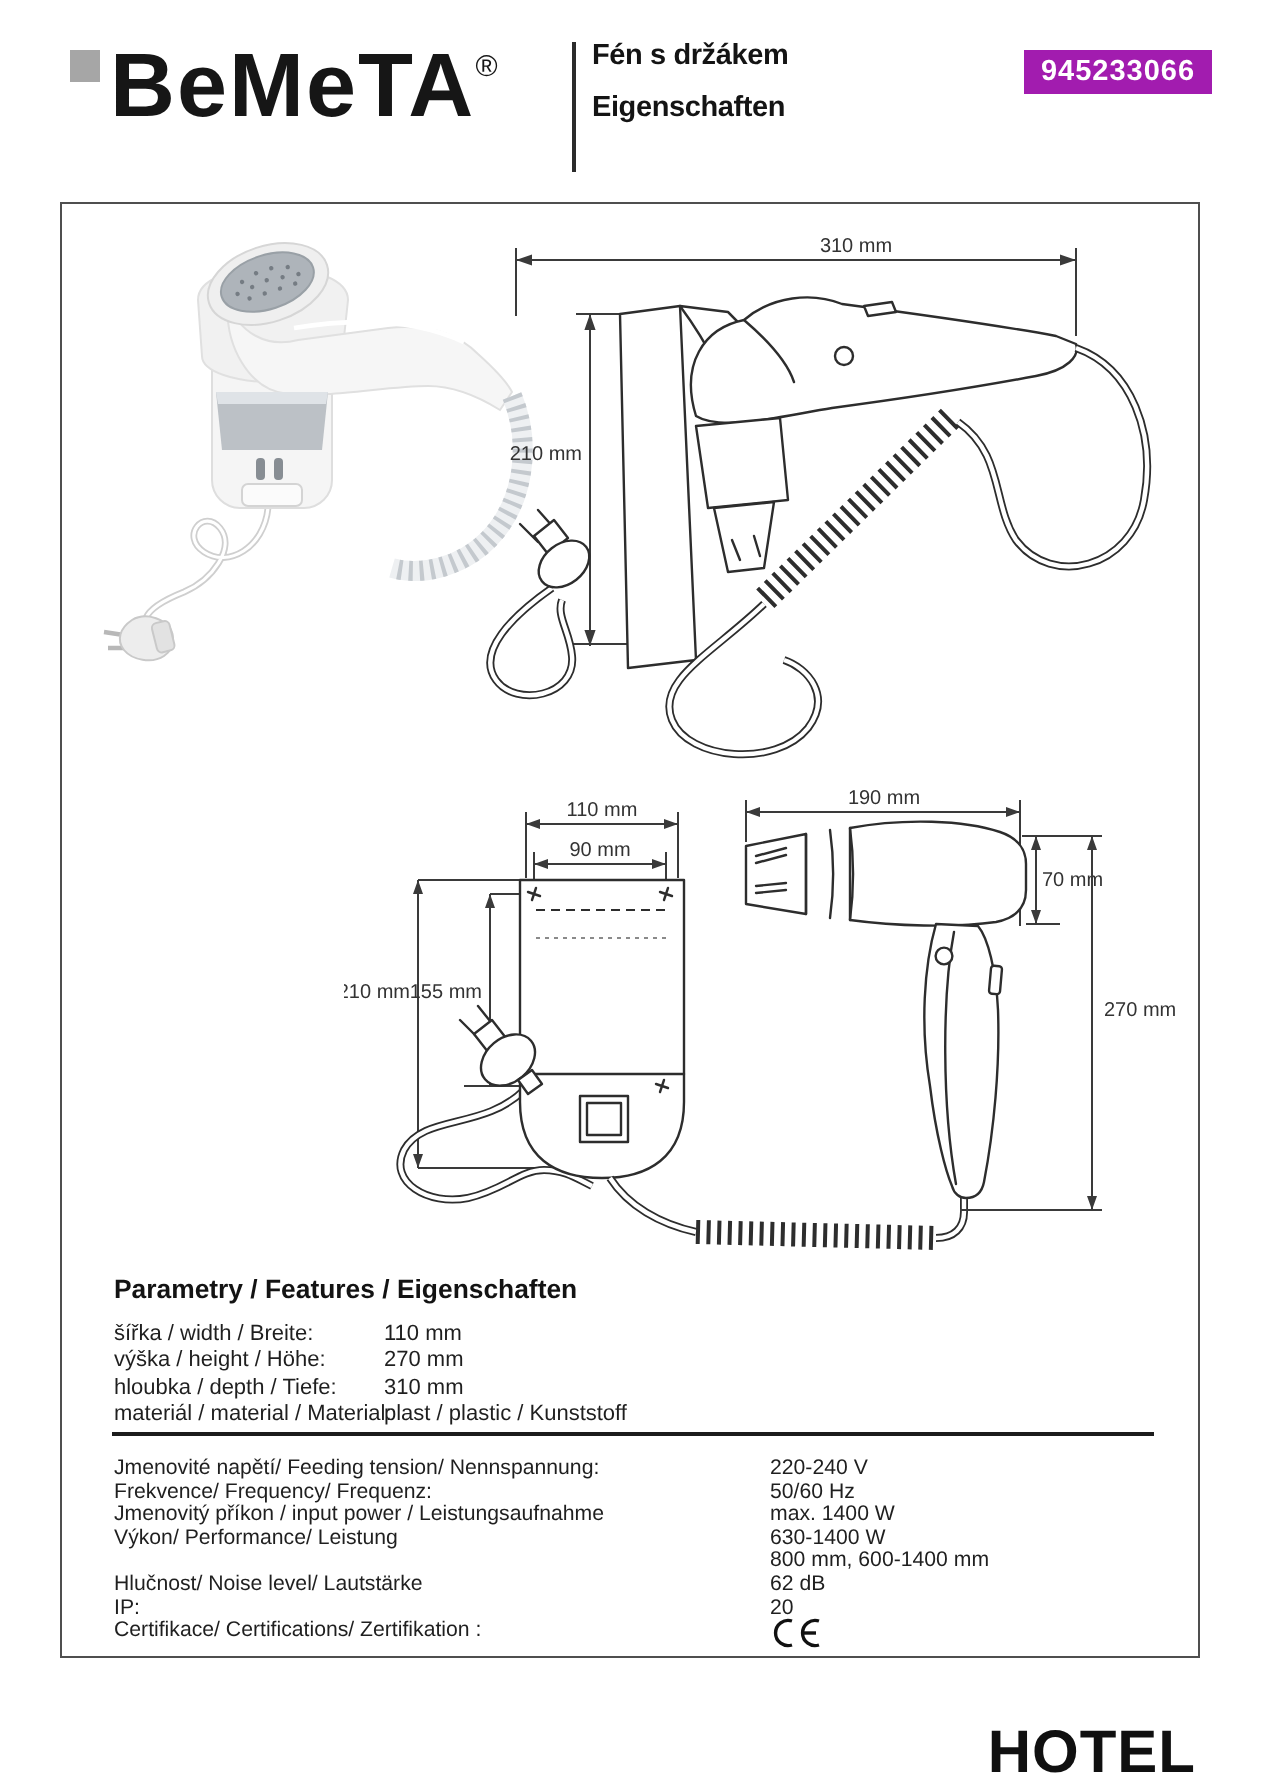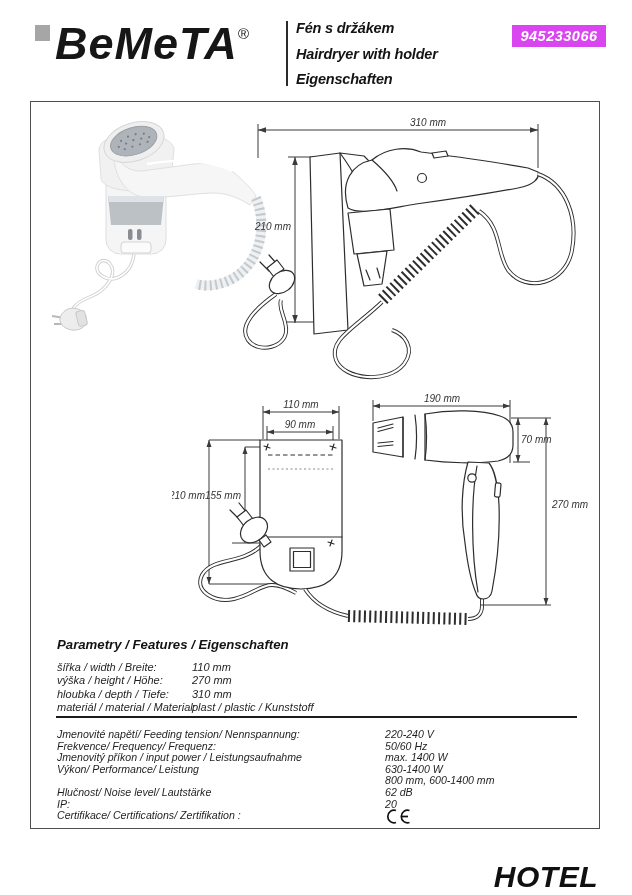--- a/index.html
+++ b/index.html
@@ -1,26 +1,26 @@
 <!DOCTYPE html>
 <html><head>
 <meta charset="utf-8">
 <style>
   html,body{margin:0;padding:0;background:#fff;}
   .page{position:relative;width:632px;height:895px;background:#fff;overflow:hidden;
-        font-family:"Liberation Sans",sans-serif;color:#1f1f1f;font-style:italic;}
+        font-family:"Liberation Sans",sans-serif;color:#1f1f1f;}
   
   .brand-square{position:absolute;left:35px;top:25px;width:15px;height:16px;background:#a6a6a6;}
   .brand{position:absolute;left:55px;top:10px;font-size:45px;font-weight:bold;color:#161616;
          letter-spacing:1px;line-height:48px;white-space:nowrap;}
   .brand sup{font-size:15px;font-weight:normal;vertical-align:20px;letter-spacing:0;}
   .v-divider{position:absolute;left:286px;top:21px;width:1.5px;height:65px;background:#2b2b2b;}
   .titles{position:absolute;left:296px;top:16px;font-size:14.5px;font-weight:bold;
           line-height:25.5px;color:#141414;letter-spacing:-0.2px;}
-  .code-badge{position:absolute;left:512px;top:25px;width:94px;height:22px;background:#d946ef;
+  .code-badge{position:absolute;left:512px;top:25px;width:94px;height:22px;background:#a21caf;
               color:#fff;font-size:14.5px;font-weight:bold;text-align:center;line-height:22px;
               letter-spacing:0.5px;}
   
   .main-box{position:absolute;left:30px;top:101px;width:568px;height:726px;
             border:1.6px solid #4f4f4f;background:#fff;}
   
   .svg-abs{position:absolute;}
   svg text{font-family:"Liberation Sans",sans-serif;font-size:10px;fill:#333;}
   .tl{fill:none;stroke:#2d2d2d;stroke-width:1.2;stroke-linejoin:round;stroke-linecap:round;}
   .tf{fill:#fff;stroke:#2d2d2d;stroke-width:1.2;stroke-linejoin:round;}
@@ -55,21 +55,20 @@
 </head>
 <body>
 
 <div class="page">
 
   <span class="brand-square"></span>
   <div class="brand"><span>BeMeTA</span><sup>®</sup></div>
   <div class="v-divider"></div>
   <div class="titles">
     <div>Fén s držákem</div>
-    <div>Hairdryer with holder</div>
     <div>Eigenschaften</div>
   </div>
   <div class="code-badge">945233066</div>
 
   <div class="main-box"></div>
 
   <svg class="svg-abs" style="left:44px;top:112px" width="230" height="235" viewBox="0 0 230 235">
 
     <path class="pco" d="M90,142 C88,162 70,172 58,164 C46,156 58,142 66,152 C74,162 62,178 48,184 C38,188 31,192 29,197"></path>
     <path class="pci" d="M90,142 C88,162 70,172 58,164 C46,156 58,142 66,152 C74,162 62,178 48,184 C38,188 31,192 29,197"></path>

